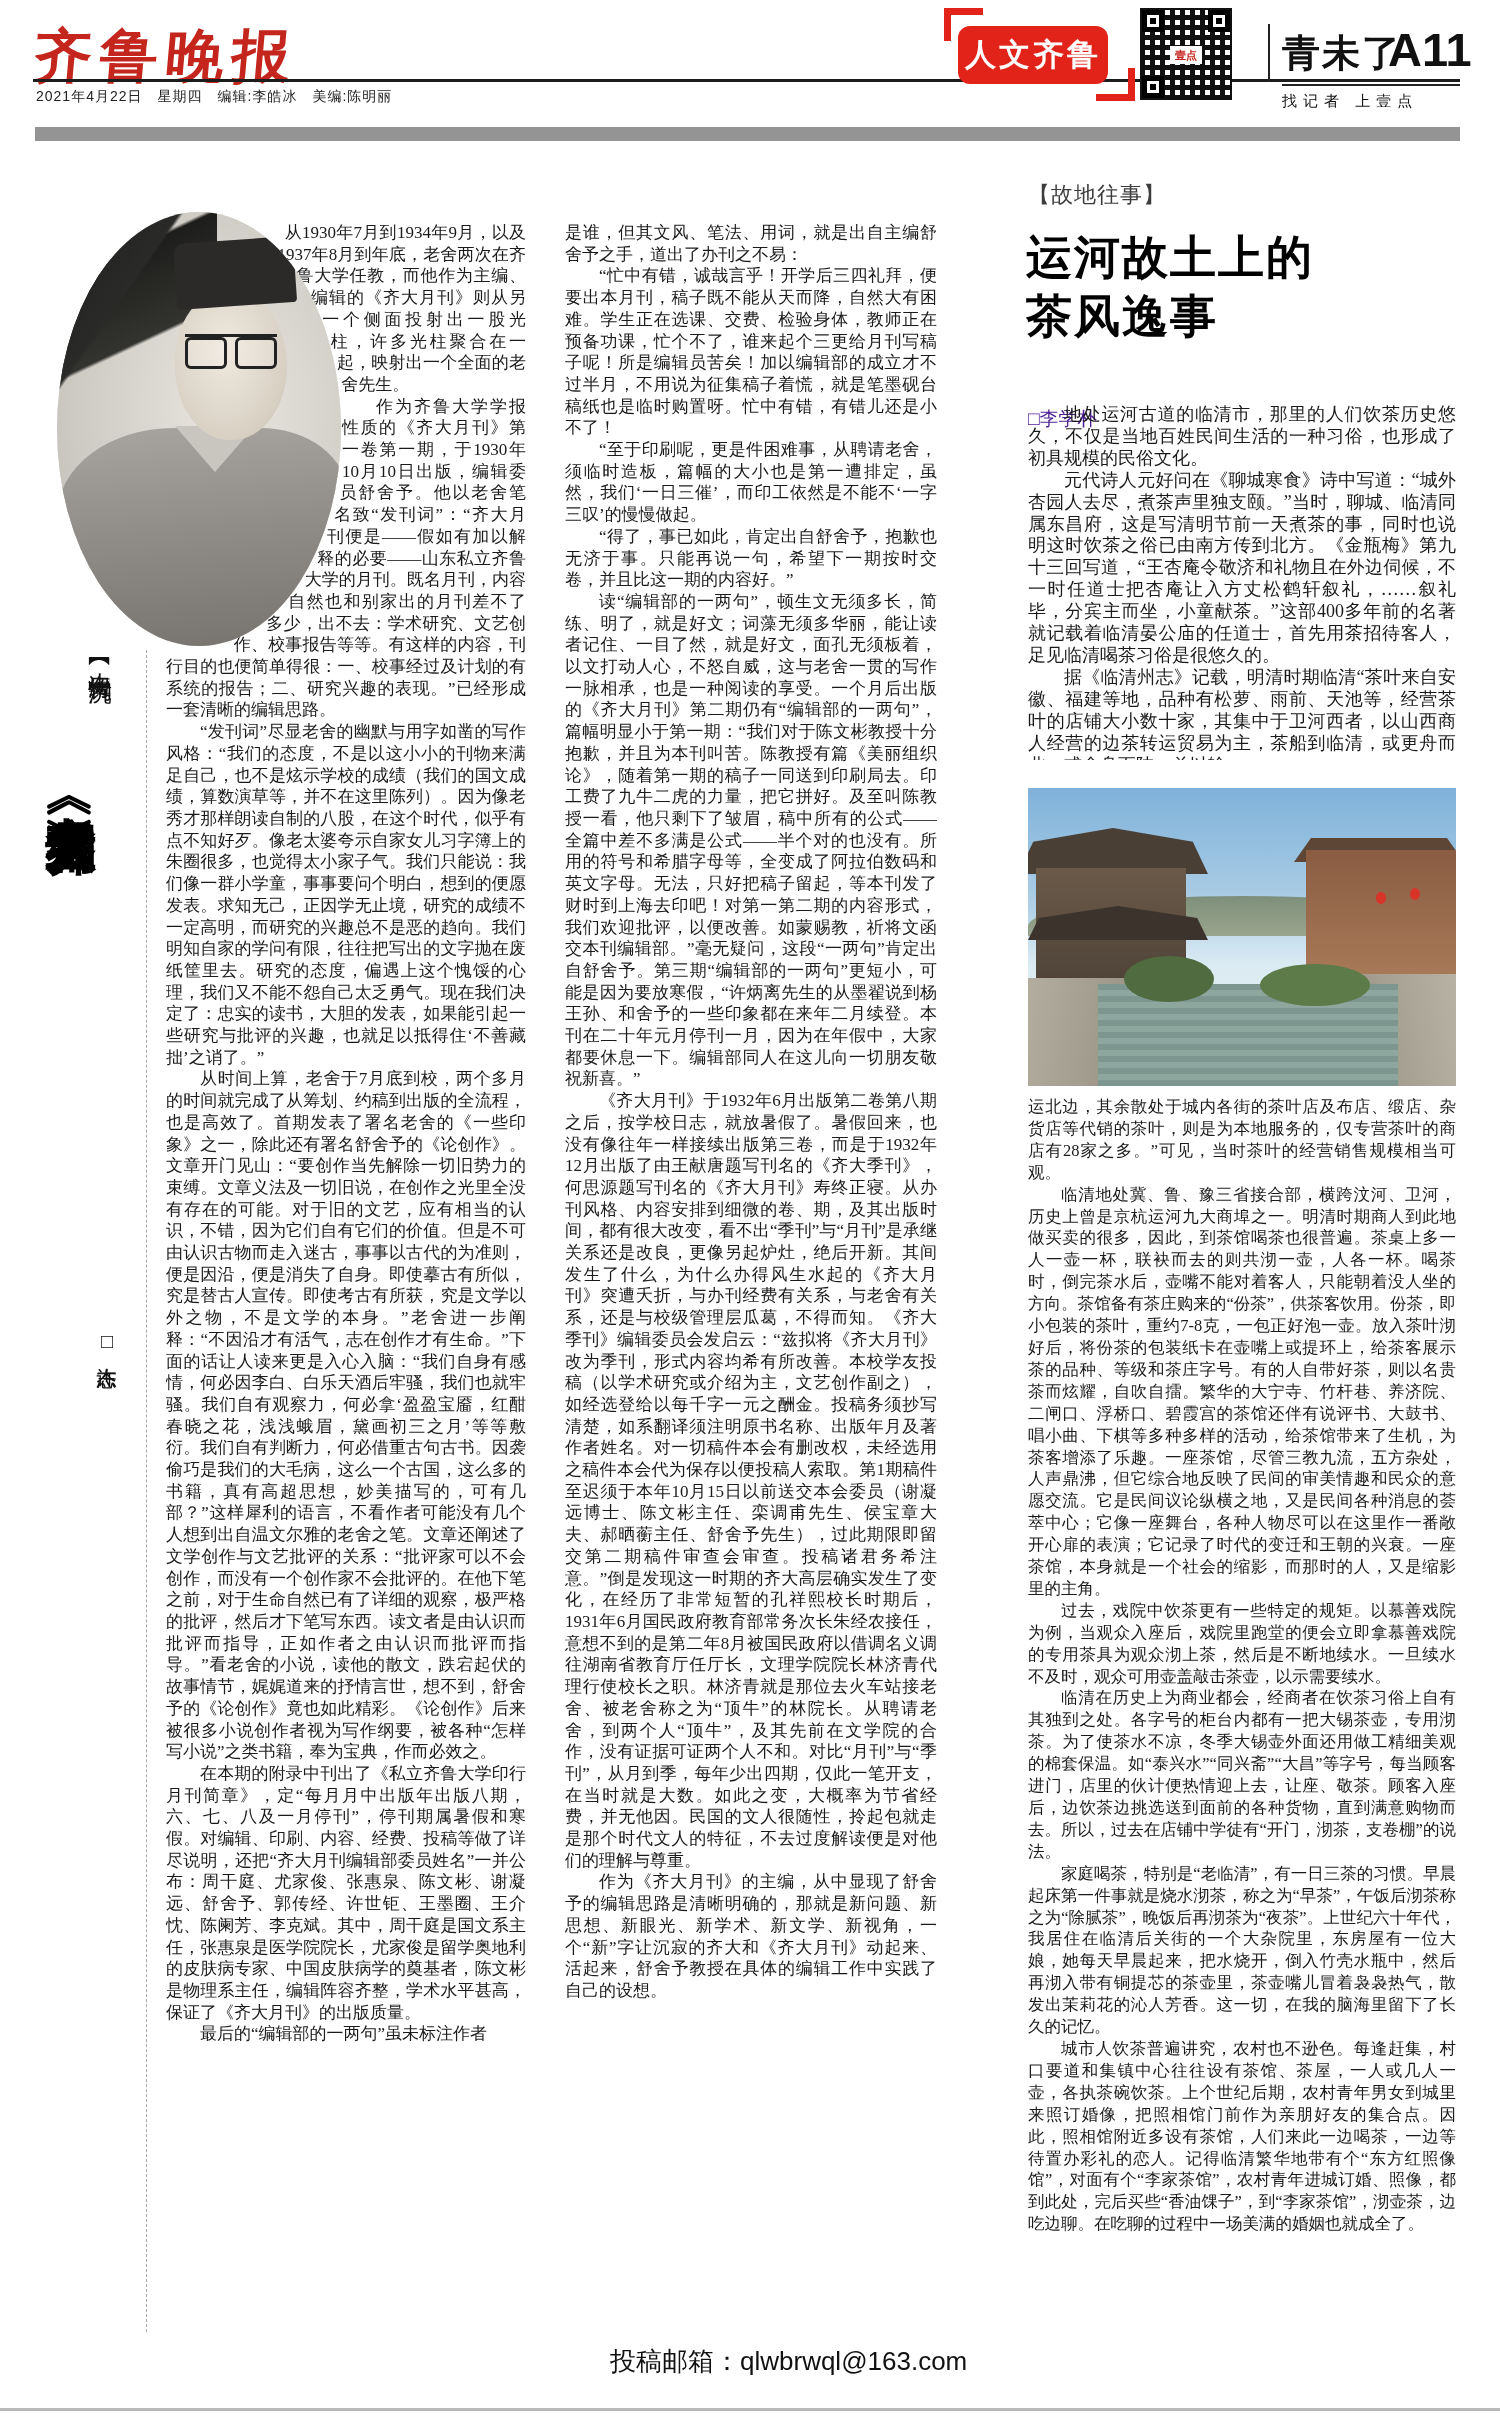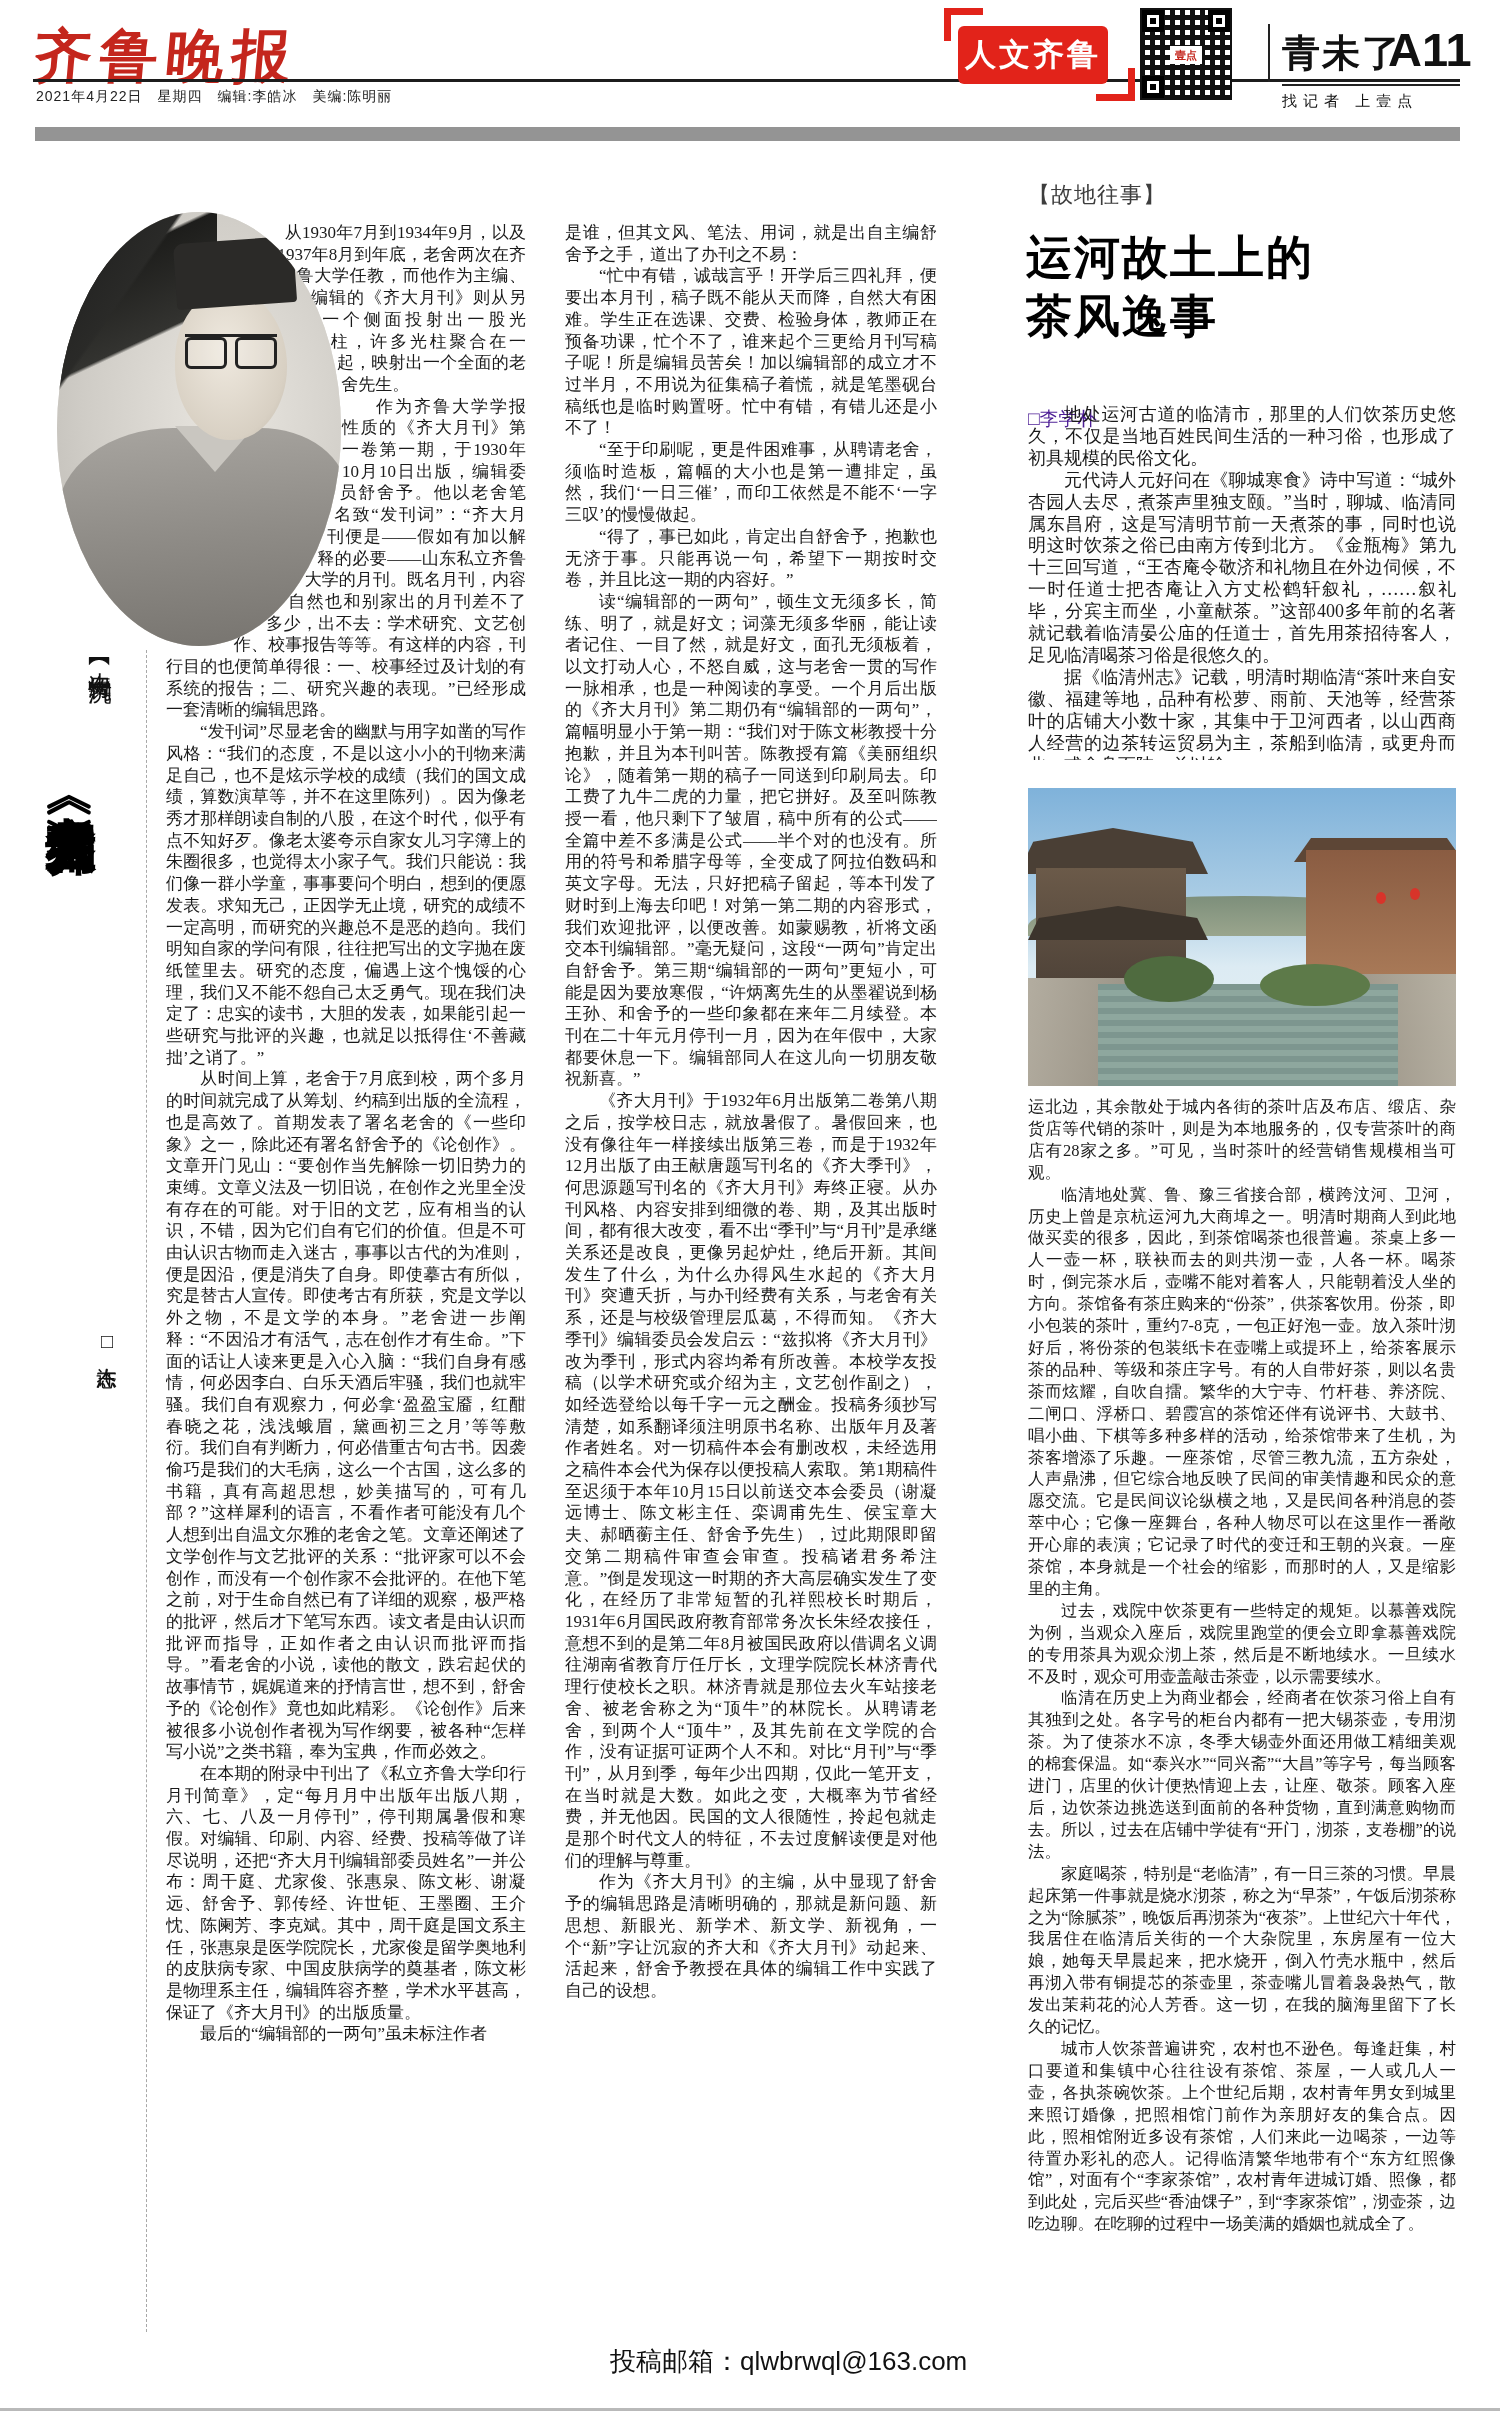--- a/index.html
+++ b/index.html
@@ -6,21 +6,21 @@
   .page{position:relative;width:1500px;height:2414px;background:#ffffff;margin:0 auto;
         font-family:"Liberation Serif","DejaVu Serif",serif;color:#1a1a1a;overflow:hidden;}
   .abs{position:absolute;}
   
   .masthead{left:34px;top:18px;font-size:58px;font-weight:bold;color:#c4261d;
             letter-spacing:8px;transform:skewX(-5deg);font-family:"Liberation Serif",serif;}
   .top-rule{left:33px;top:79px;width:1427px;height:3px;background:#1c1c1c;}
   .dateline{left:36px;top:88px;font-size:14px;color:#222;letter-spacing:1px;font-family:"Liberation Sans",sans-serif;}
   .bracket-tl{left:944px;top:8px;width:32px;height:26px;border-top:7px solid #e2231a;border-left:7px solid #e2231a;}
   .bracket-br{left:1096px;top:68px;width:32px;height:26px;border-bottom:7px solid #e2231a;border-right:7px solid #e2231a;}
-  .sec-badge{left:958px;top:26px;width:150px;height:58px;background:#e2231a;border-radius:6px;
+  .sec-badge{left:958px;top:26px;width:150px;height:58px;background:#e2231a;border-radius:12px;
              color:#fff;font-size:31px;font-weight:bold;letter-spacing:3px;display:flex;
              align-items:center;justify-content:center;font-family:Liberation Mono, monospace;z-index:3;}
   .qr{left:1140px;top:8px;width:92px;height:92px;background:
       repeating-linear-gradient(0deg,#111 0 5px,transparent 5px 10px),
       repeating-linear-gradient(90deg,#111 0 5px,transparent 5px 10px);
       background-color:#fff;z-index:3;}
   .qr .finder{position:absolute;width:22px;height:22px;border:5px solid #000;background:#fff;box-sizing:border-box;}
   .qr .finder i{position:absolute;left:3px;top:3px;width:6px;height:6px;background:#000;}
   .qr .f1{left:2px;top:2px;} .qr .f2{right:2px;top:2px;} .qr .f3{left:2px;bottom:2px;}
   .qr .qr-label{position:absolute;left:30px;top:38px;width:32px;height:18px;background:#fff;

